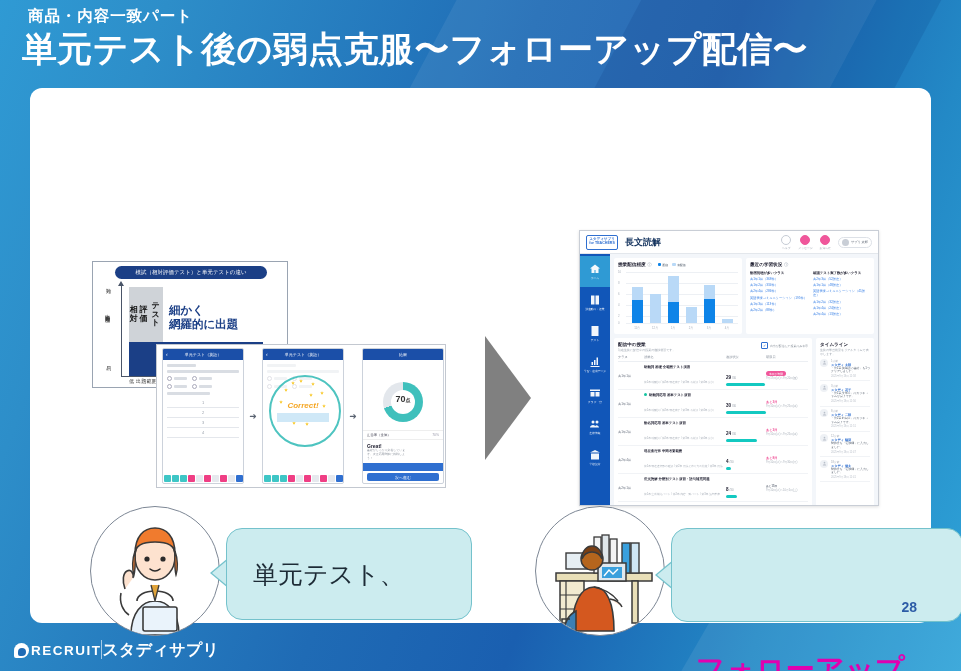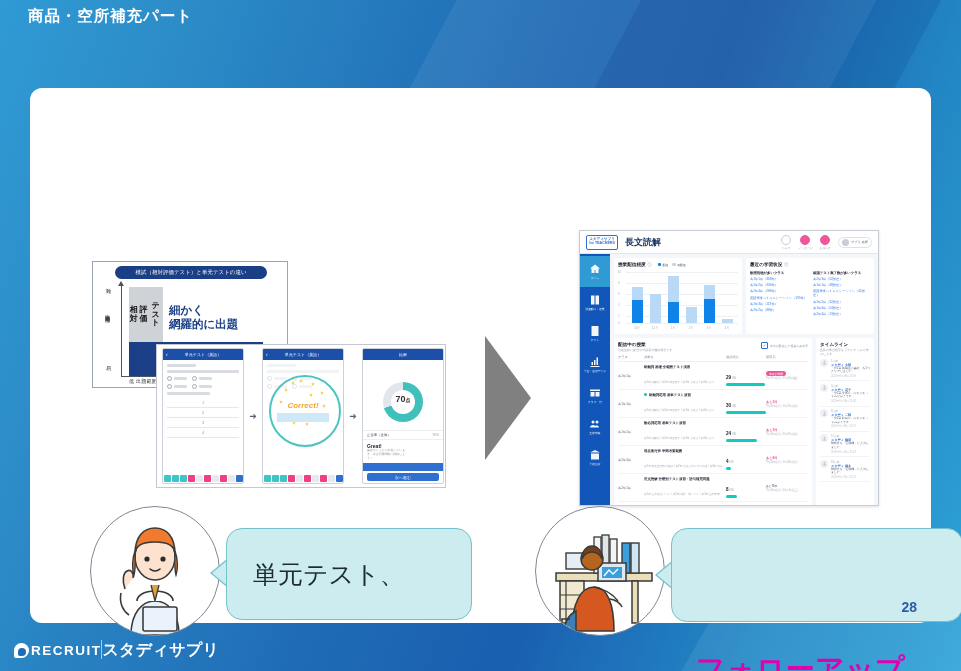--- a/index.html
+++ b/index.html
@@ -218,21 +218,22 @@
 </style>
 </head>
 <body>
 
 <div id="slide">
 
   <div class="hdr-shade1"></div>
   <div class="hdr-shade2"></div>
   <div class="ftr-shade"></div>
 
-  <div class="eyebrow">商品・空所補充パート</div>
+  <div class="eyebrow">商品・内容一致パート</div>
+  <div class="title">単元テスト後の弱点克服〜フォローアップ配信〜</div>
 
   <div class="card">
 
     <div class="diagram">
       <div class="dg-title">模試（相対評価テスト）と単元テストの違い</div>
       <div class="dg-yarrow"></div>
       <div class="dg-yaxis"></div>
       <div class="dg-xaxis"></div>
       <div class="dg-ytop">難</div>
       <div class="dg-ylabel">出題難易度</div>

